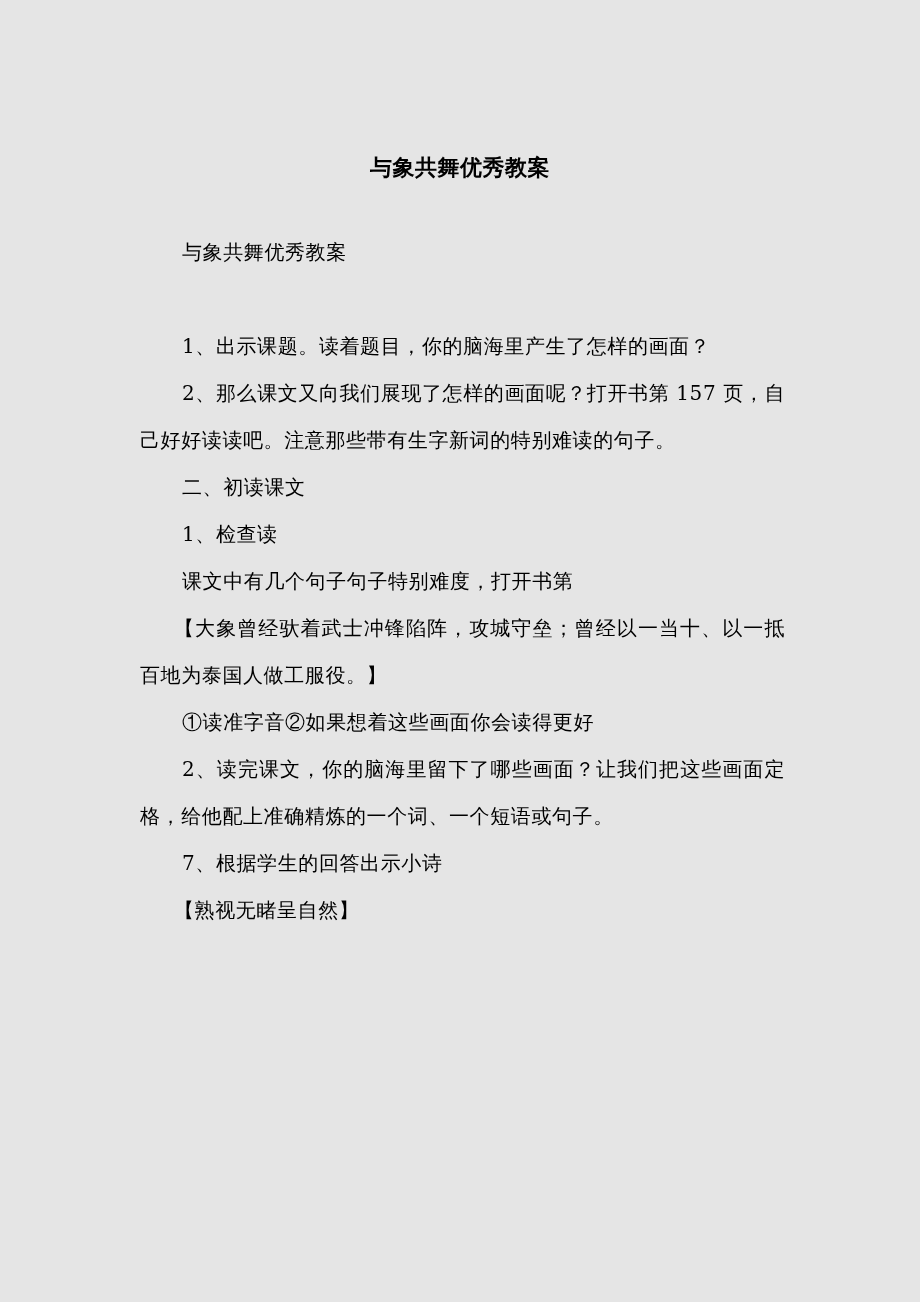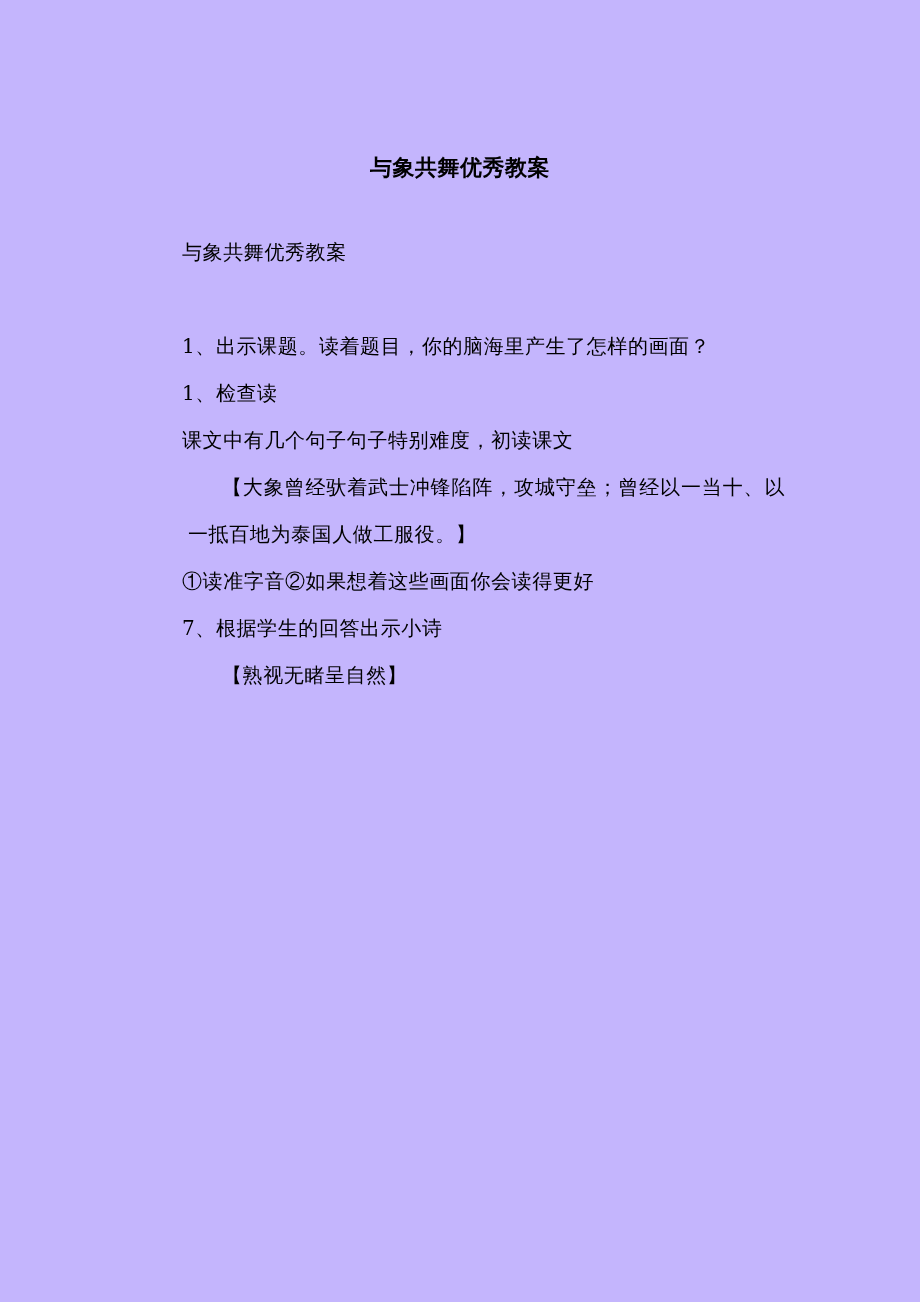--- a/index.html
+++ b/index.html
@@ -13,21 +13,21 @@
       position: relative;
       overflow: hidden;
       color: #000000;
     }
     .page {
       position: absolute;
       left: 0;
       top: 0;
       width: 920px;
       height: 1302px;
-      background: #c4b5fd;
+      background: #e5e5e5;
     }
     .title {
       position: absolute;
       left: 0;
       width: 920px;
       top: 152px;
       text-align: center;
       font-family: "DejaVu Sans", "Liberation Sans", sans-serif;
       font-weight: bold;
       font-size: 22px;
@@ -46,36 +46,38 @@
     }
     .p {
       margin: 0;
       padding: 0;
       text-indent: 42px;
       text-align: justify;
       word-break: break-all;
     }
     .p.bracket {
       text-indent: 34px;
-      margin-left: 48px;
     }
     .spacer {
       height: 47px;
     }
   </style>
 </head>
 <body>
 
 <div class="page">
   <div class="title">与象共舞优秀教案</div>
 
   <div class="body-text">
     <p class="p">与象共舞优秀教案</p>
     <div class="spacer"></div>
     <p class="p">1、出示课题。读着题目，你的脑海里产生了怎样的画面？</p>
+    <p class="p">2、那么课文又向我们展现了怎样的画面呢？打开书第 157 页，自己好好读读吧。注意那些带有生字新词的特别难读的句子。</p>
+    <p class="p">二、初读课文</p>
     <p class="p">1、检查读</p>
-    <p class="p">课文中有几个句子句子特别难度，初读课文</p>
+    <p class="p">课文中有几个句子句子特别难度，打开书第</p>
     <p class="p bracket">【大象曾经驮着武士冲锋陷阵，攻城守垒；曾经以一当十、以一抵百地为泰国人做工服役。】</p>
     <p class="p">①读准字音②如果想着这些画面你会读得更好</p>
+    <p class="p">2、读完课文，你的脑海里留下了哪些画面？让我们把这些画面定格，给他配上准确精炼的一个词、一个短语或句子。</p>
     <p class="p">7、根据学生的回答出示小诗</p>
     <p class="p bracket">【熟视无睹呈自然】</p>
   </div>
 </div>
 
 </body></html>

